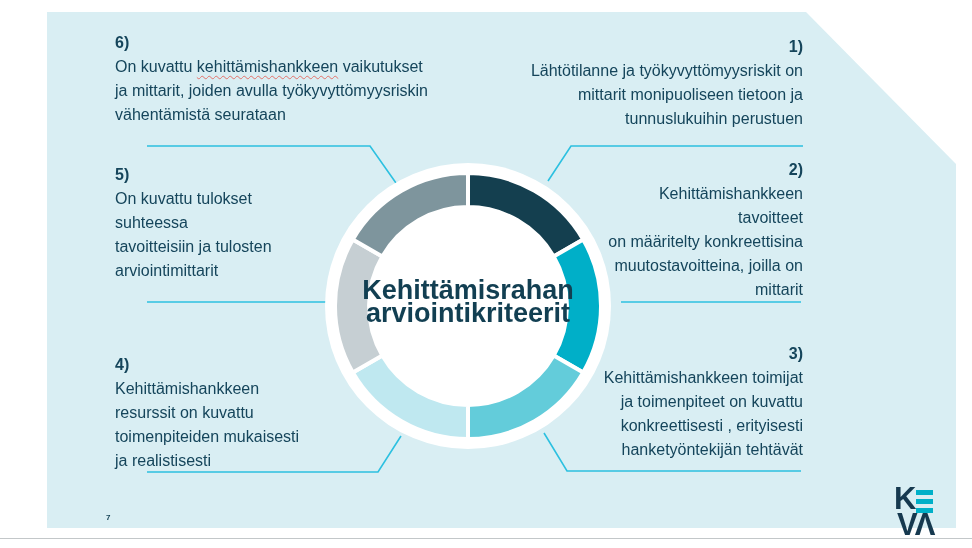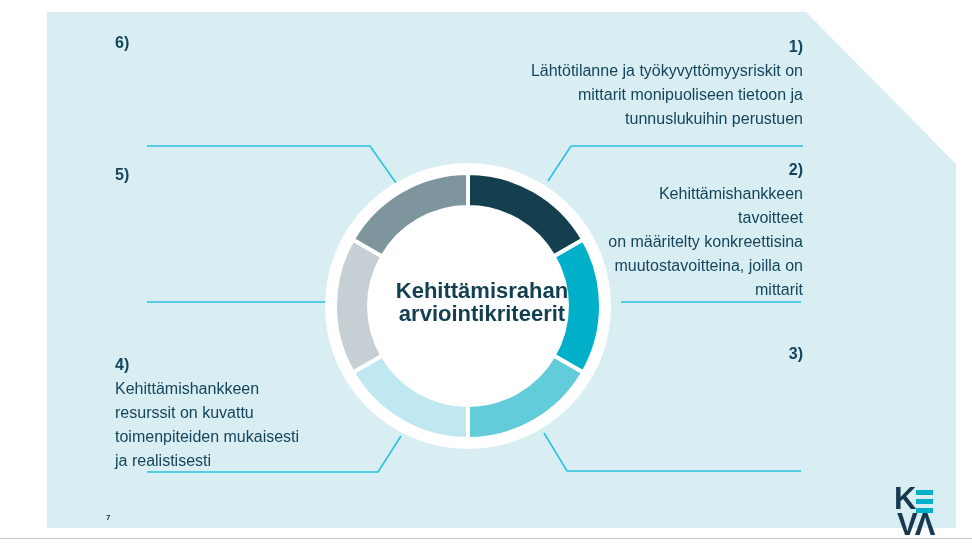--- a/index.html
+++ b/index.html
@@ -29,22 +29,22 @@
   .b3{left:503px;top:342px;width:300px;text-align:right;}
   .misspelled{
     text-decoration-line:underline;
     text-decoration-style:wavy;
     text-decoration-color:#e4726a;
     text-decoration-thickness:1px;
     text-underline-offset:3px;
   }
   .donut-svg{position:absolute;left:323px;top:161px;}
   .center-label{
-    position:absolute;left:352px;top:279px;width:260px;
-    text-align:center;font-weight:bold;font-size:22px;line-height:23px;
+    position:absolute;left:338px;top:279px;width:260px;
+    text-align:center;font-weight:bold;font-size:27px;line-height:23px;
     color:#123f52;white-space:pre-line;
   }
   .pagenum{
     position:absolute;left:106px;top:513px;
     font-size:8px;font-weight:bold;color:#123f52;
   }
   .bottom-rule{
     position:absolute;left:0;top:538px;width:972px;height:1px;
     background:#c3c7c9;
   }
@@ -80,31 +80,38 @@
         <path d="M29.8 211.5 A133 133 0 0 1 29.8 78.5 L59.3 95.5 A99 99 0 0 0 59.3 194.5 Z" fill="#c6cfd3" stroke="#ffffff" stroke-width="4"></path>
         <path d="M29.8 78.5 A133 133 0 0 1 145.0 12.0 L145.0 46.0 A99 99 0 0 0 59.3 95.5 Z" fill="#7e959d" stroke="#ffffff" stroke-width="4"></path>
       </g>
   </svg>
 
   <div class="center-label">Kehittämisrahan
 arviointikriteerit</div>
 
   <div class="block b6">
     <div class="num">6)</div>
+    <div class="txt"><span>On kuvattu </span><span class="misspelled">kehittämishankkeen</span><span> vaikutukset</span><span>
+ja mittarit, joiden avulla työkyvyttömyysriskin
+vähentämistä seurataan</span></div>
   </div>
 
   <div class="block b1">
     <div class="num">1)</div>
     <div class="txt">Lähtötilanne ja työkyvyttömyysriskit on
 mittarit monipuoliseen tietoon ja
 tunnuslukuihin perustuen</div>
   </div>
 
   <div class="block b5">
     <div class="num">5)</div>
+    <div class="txt">On kuvattu tulokset
+suhteessa
+tavoitteisiin ja tulosten
+arviointimittarit</div>
   </div>
 
   <div class="block b2">
     <div class="num">2)</div>
     <div class="txt">Kehittämishankkeen
 tavoitteet
 on määritelty konkreettisina
 muutostavoitteina, joilla on
 mittarit</div>
   </div>
@@ -112,20 +119,24 @@
   <div class="block b4">
     <div class="num">4)</div>
     <div class="txt">Kehittämishankkeen
 resurssit on kuvattu
 toimenpiteiden mukaisesti
 ja realistisesti</div>
   </div>
 
   <div class="block b3">
     <div class="num">3)</div>
+    <div class="txt">Kehittämishankkeen toimijat
+ja toimenpiteet on kuvattu
+konkreettisesti , erityisesti
+hanketyöntekijän tehtävät</div>
   </div>
 
   <div class="pagenum">7</div>
 
   <div class="keva">
     <span class="k">K</span>
     <span class="bars">
         <i></i>
         <i></i>
         <i></i>

